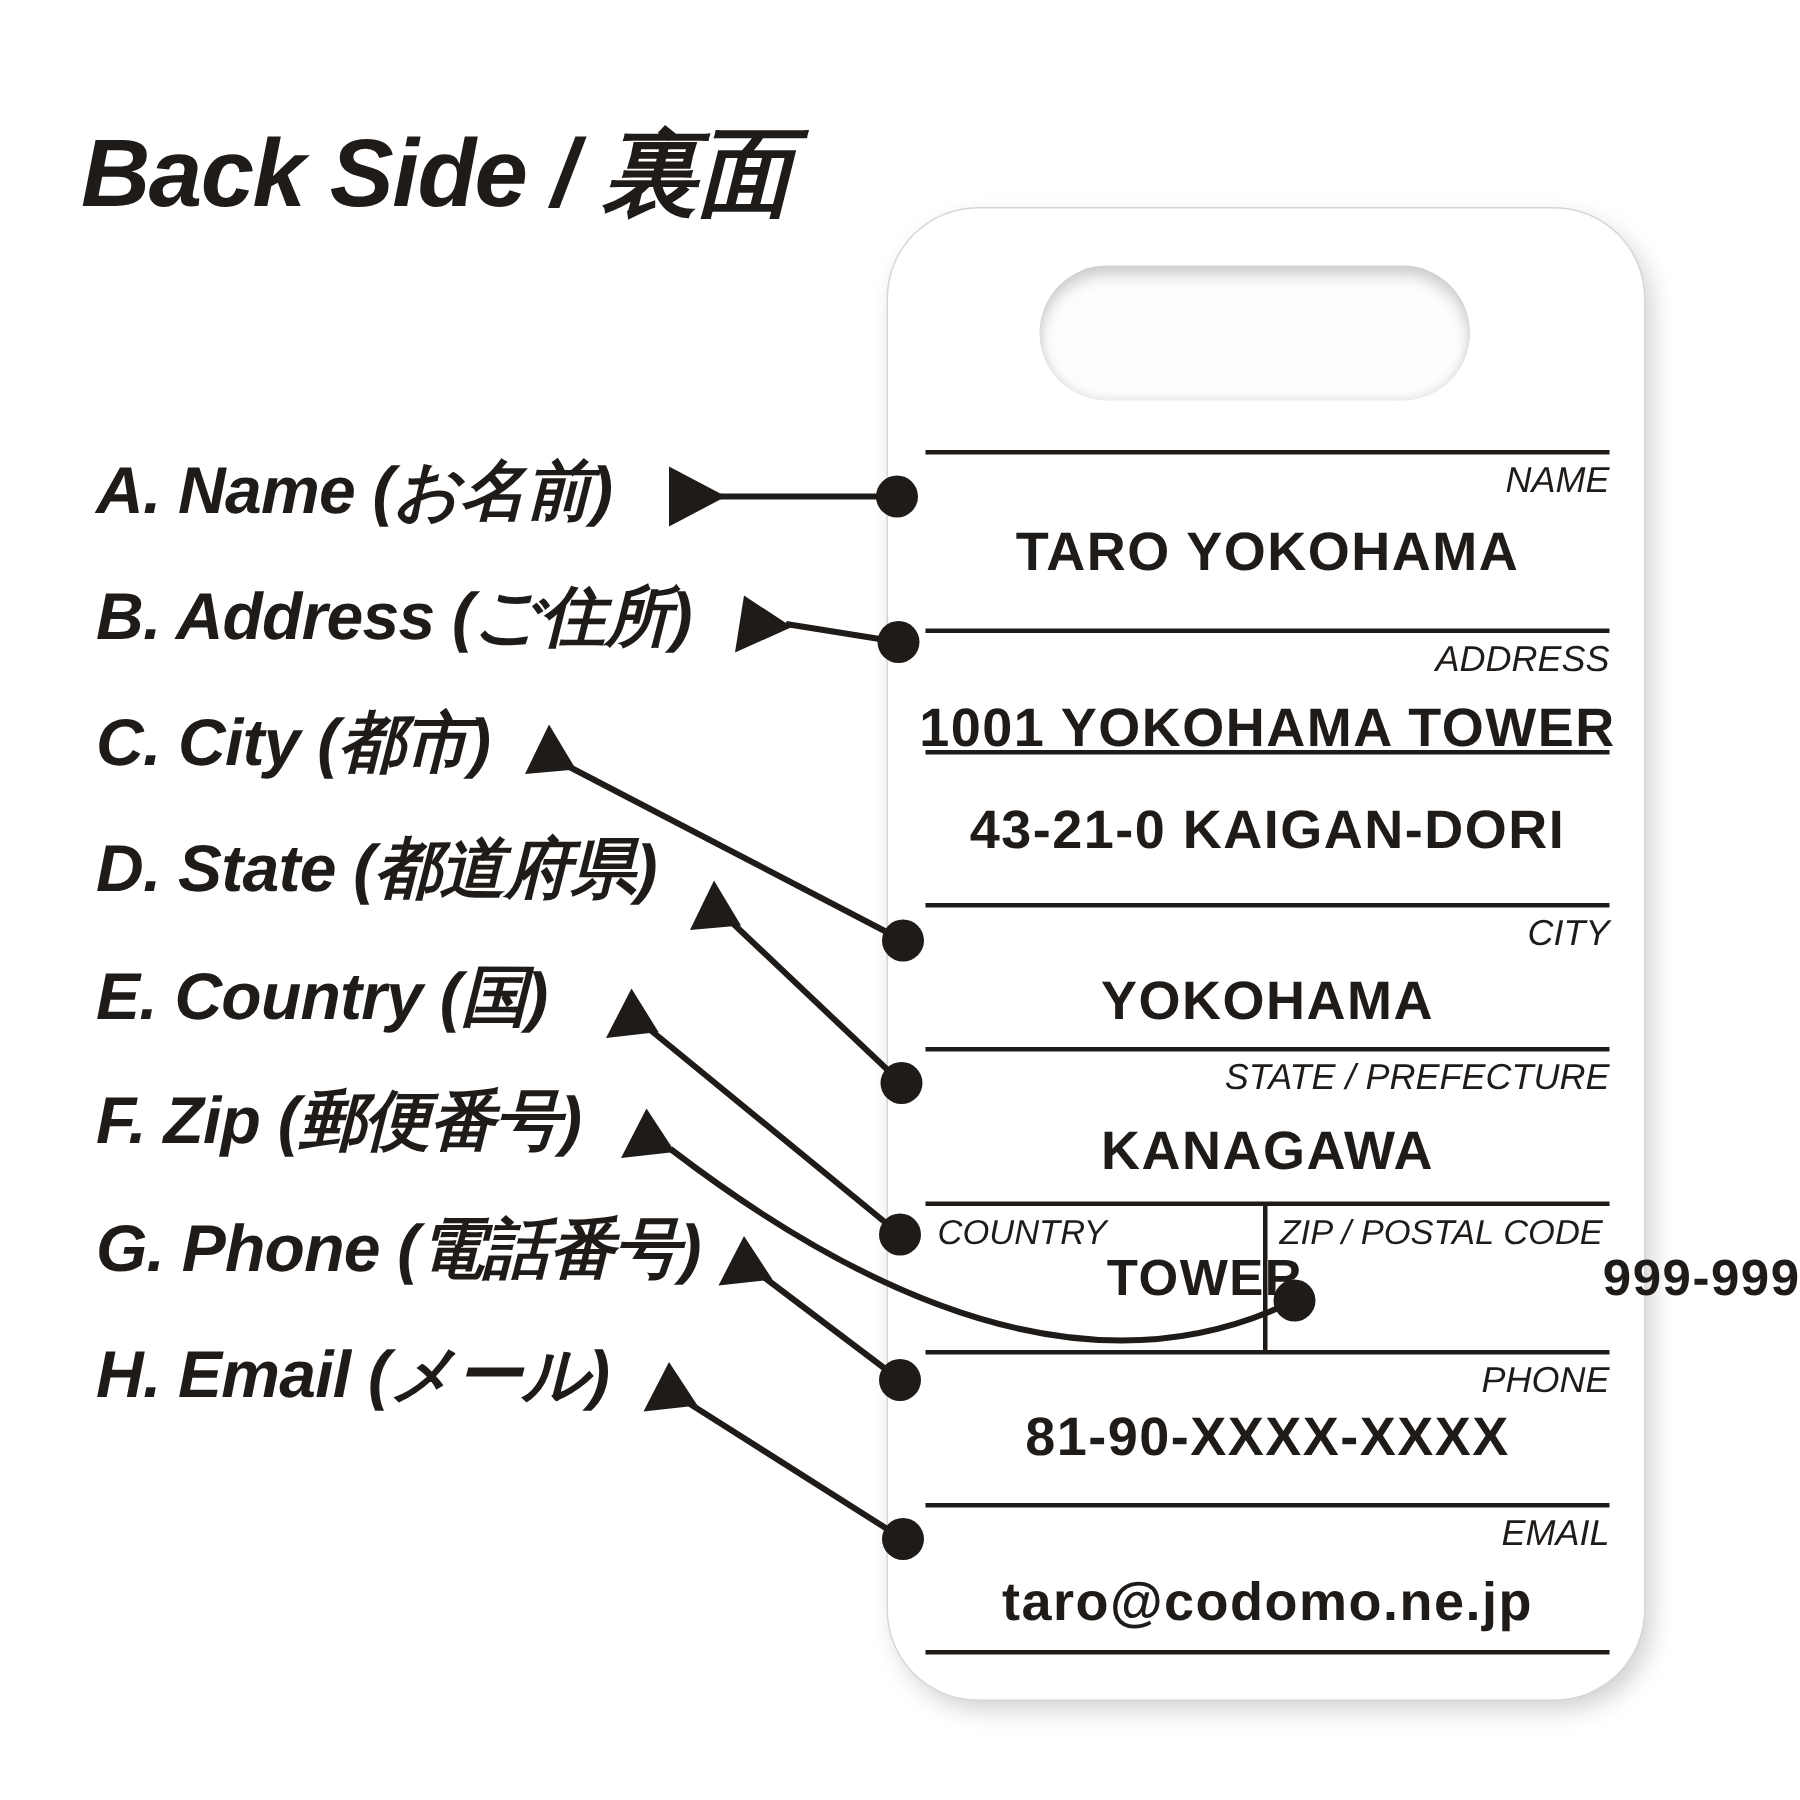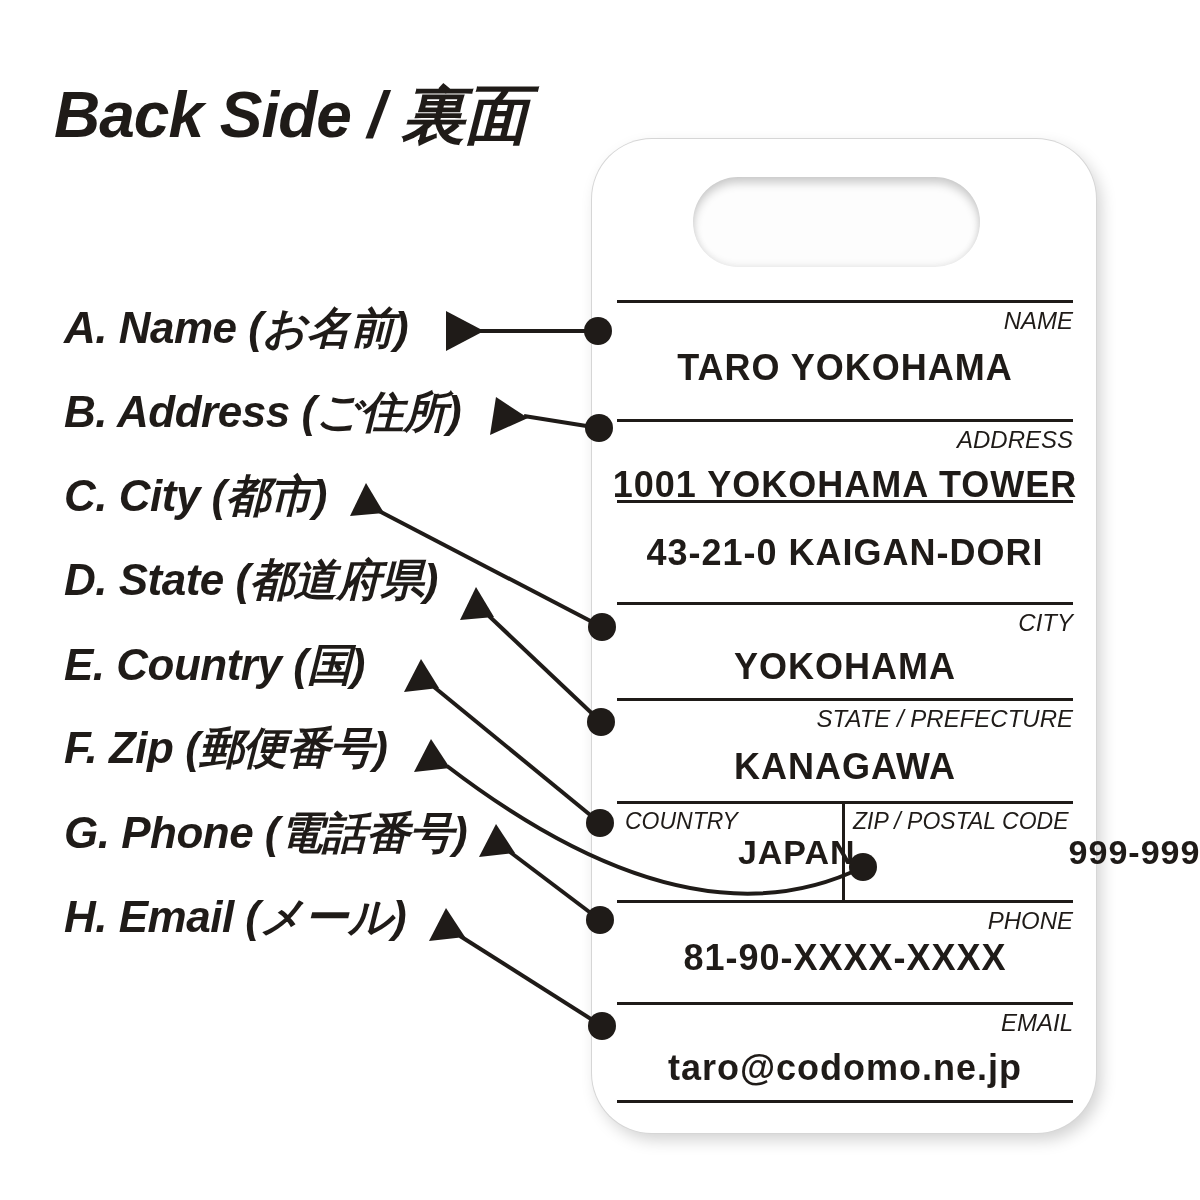--- a/index.html
+++ b/index.html
@@ -89,21 +89,21 @@
     </div>
 
     <div class="row r-state">
       <div class="flabel">STATE / PREFECTURE</div>
       <div class="fvalue">KANAGAWA</div>
     </div>
 
     <div class="row r-czip">
       <div class="cell cell-country">
         <div class="flabel">COUNTRY</div>
-        <div class="fvalue">JAPAN</div>
+        <div class="fvalue">TOWER</div>
       </div>
       <div class="cell">
         <div class="flabel">ZIP / POSTAL CODE</div>
         <div class="fvalue">999-9999</div>
       </div>
     </div>
 
     <div class="row r-phone">
       <div class="flabel">PHONE</div>
       <div class="fvalue">81-90-XXXX-XXXX</div>

